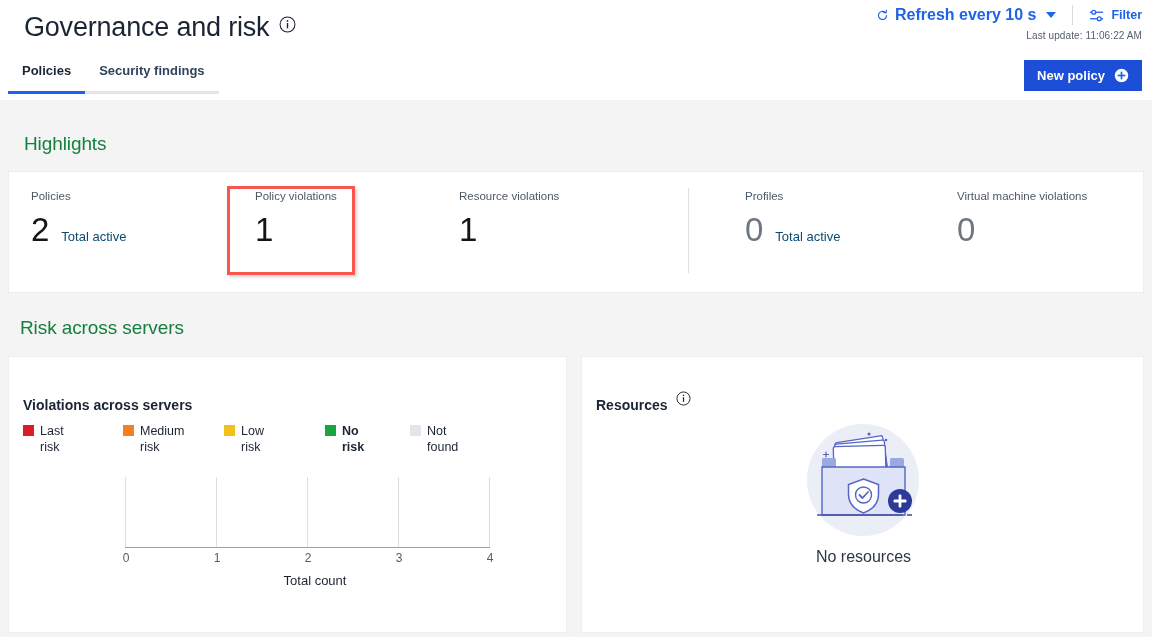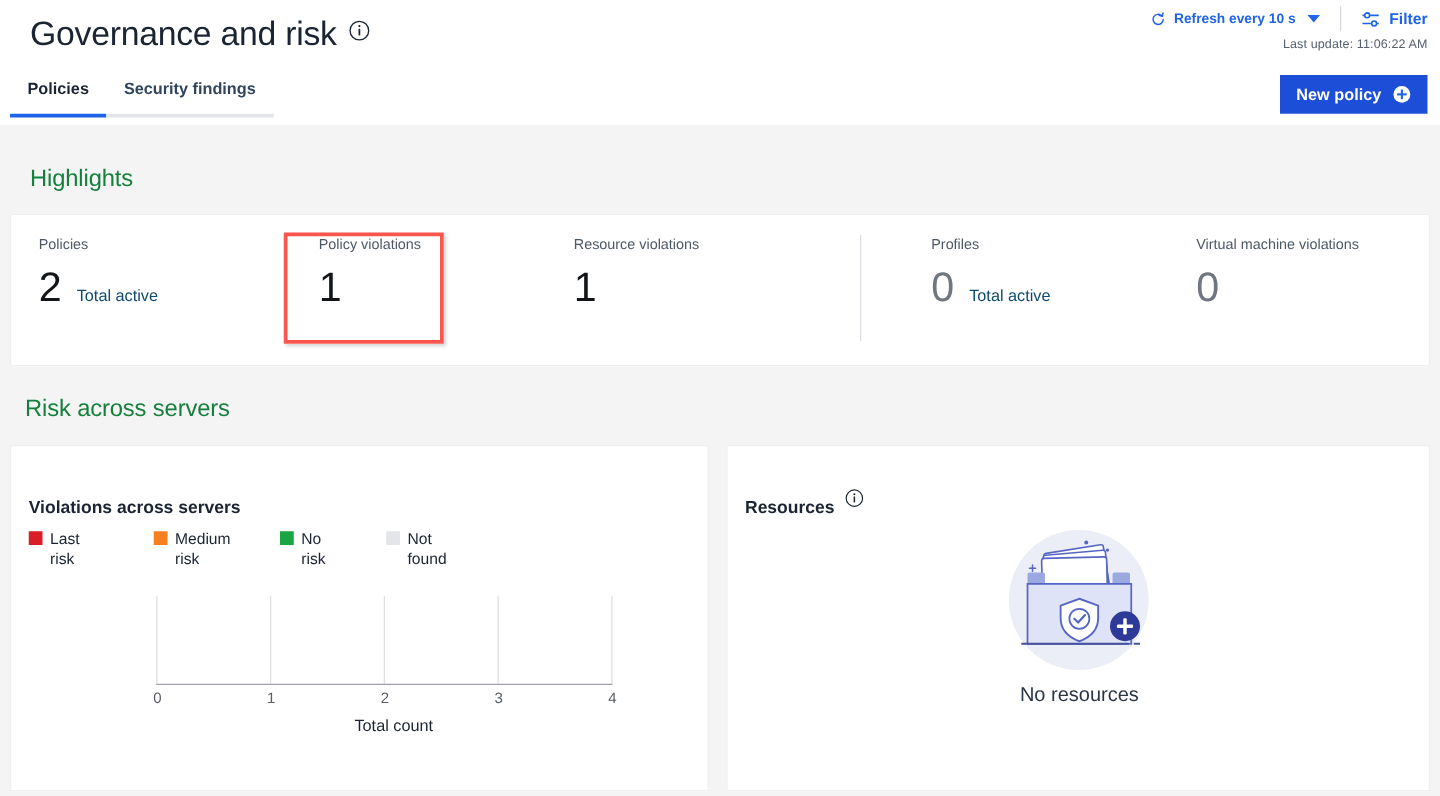--- a/index.html
+++ b/index.html
@@ -50,21 +50,21 @@
     right: 10px; top: 4px;
     display: flex;
     align-items: center;
     height: 22px;
   }
   .refresh-control {
     display: flex;
     align-items: center;
     gap: 6px;
     color: #1f63e8;
-    font-size: 11px;
+    font-size: 16px;
     font-weight: 700;
     cursor: pointer;
     padding-right: 14px;
   }
   .refresh-icon { width: 13px; height: 13px; display:block; }
   .caret-down {
     width: 0; height: 0;
     border-left: 5px solid transparent;
     border-right: 5px solid transparent;
     border-top: 6px solid #1f63e8;
@@ -435,21 +435,25 @@
 
   <div class="legend">
     <div class="legend-item" style="width:100px;">
       <span class="legend-swatch" style="background:#da1e28;"></span>
       <span class="legend-text">Last risk</span>
     </div>
     <div class="legend-item" style="width:101px;">
       <span class="legend-swatch" style="background:#f5801f;"></span>
       <span class="legend-text">Medium risk</span>
     </div>
-    <div class="legend-item" style="width:85px;">
+    <div class="legend-item" style="width:101px;">
+      <span class="legend-swatch" style="background:#f1c21b;"></span>
+      <span class="legend-text">Low risk</span>
+    </div>
+    <div class="legend-item" style="width:85px;font-weight:bold;">
       <span class="legend-swatch" style="background:#1aa442;"></span>
       <span class="legend-text">No risk</span>
     </div>
     <div class="legend-item" style="width:90px;">
       <span class="legend-swatch" style="background:#e3e5e8;"></span>
       <span class="legend-text">Not found</span>
     </div>
   </div>
 
   <div class="chart">

